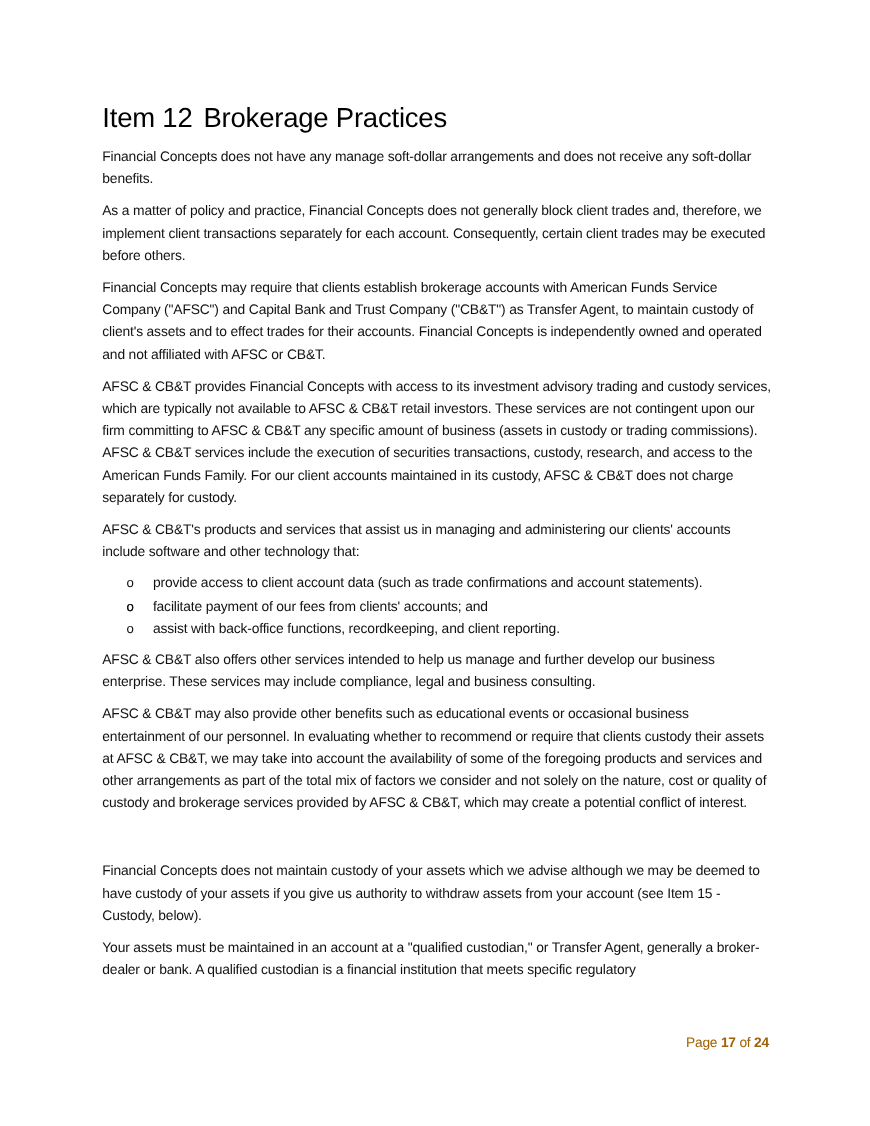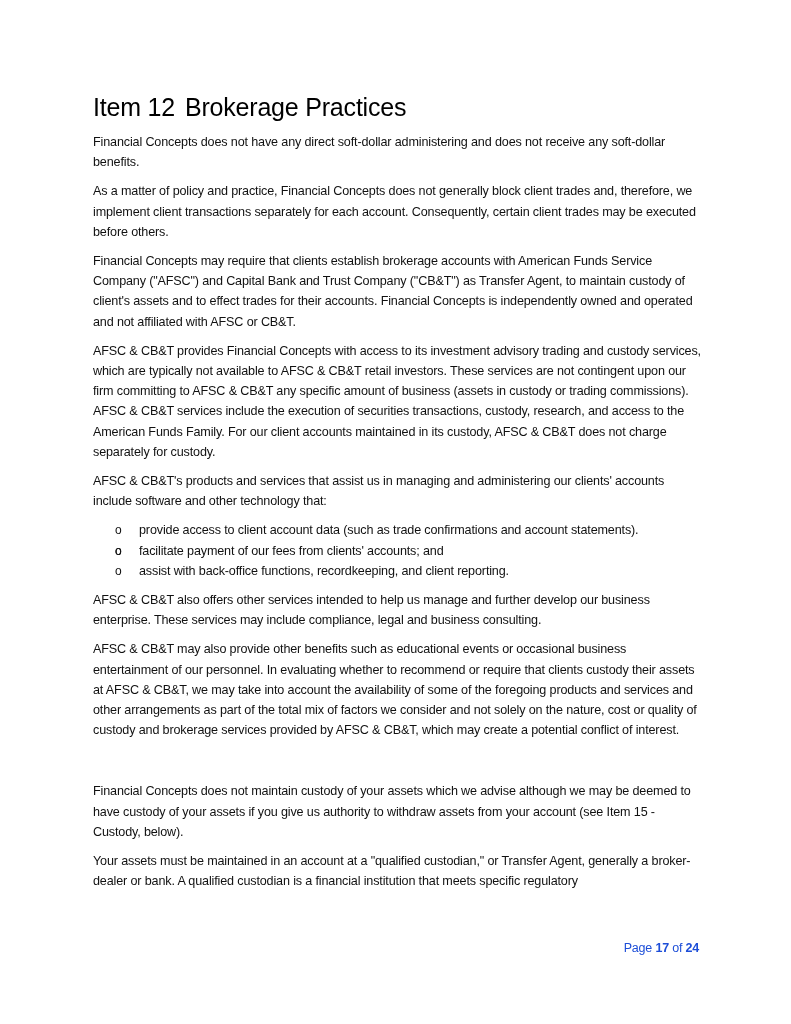--- a/index.html
+++ b/index.html
@@ -55,34 +55,34 @@
       left: 22px;
       top: 0;
       font-size: 12px;
     }
     .gap { height: 32px; }
     .footer {
       position: absolute;
       right: 92px;
       top: 941px;
       font-size: 12.5px;
-      color: #1d4ed8;
+      color: #a16207;
       letter-spacing: -0.2px;
     }
     .footer b { font-weight: bold; }
   </style>
 </head>
 <body>
 
 <div class="page">
   <h1 class="heading">
     <span class="num">Item 12</span><span>Brokerage Practices</span>
   </h1>
 
-  <p>Financial Concepts does not have any direct soft-dollar administering and does not receive any soft-dollar benefits.</p>
+  <p>Financial Concepts does not have any manage soft-dollar arrangements and does not receive any soft-dollar benefits.</p>
   <p>As a matter of policy and practice, Financial Concepts does not generally block client trades and, therefore, we implement client transactions separately for each account. Consequently, certain client trades may be executed before others.</p>
   <p>Financial Concepts may require that clients establish brokerage accounts with American Funds Service Company ("AFSC") and Capital Bank and Trust Company ("CB&amp;T") as Transfer Agent, to maintain custody of client's assets and to effect trades for their accounts. Financial Concepts is independently owned and operated and not affiliated with AFSC or CB&amp;T.</p>
   <p>AFSC &amp; CB&amp;T provides Financial Concepts with access to its investment advisory trading and custody services, which are typically not available to AFSC &amp; CB&amp;T retail investors.  These services are not contingent upon our firm committing to AFSC &amp; CB&amp;T any specific amount of business (assets in custody or trading commissions). AFSC &amp; CB&amp;T services include the execution of securities transactions, custody, research, and access to the American Funds Family.  For our client accounts maintained in its custody, AFSC &amp; CB&amp;T does not charge separately for custody.</p>
   <p>AFSC &amp; CB&amp;T's products and services that assist us in managing and administering our clients' accounts include software and other technology that:</p>
 
   <ul class="bullets">
     <li>
       <span class="bullet">o</span>
       <span>provide access to client account data (such as trade confirmations and account statements).</span>
     </li>

